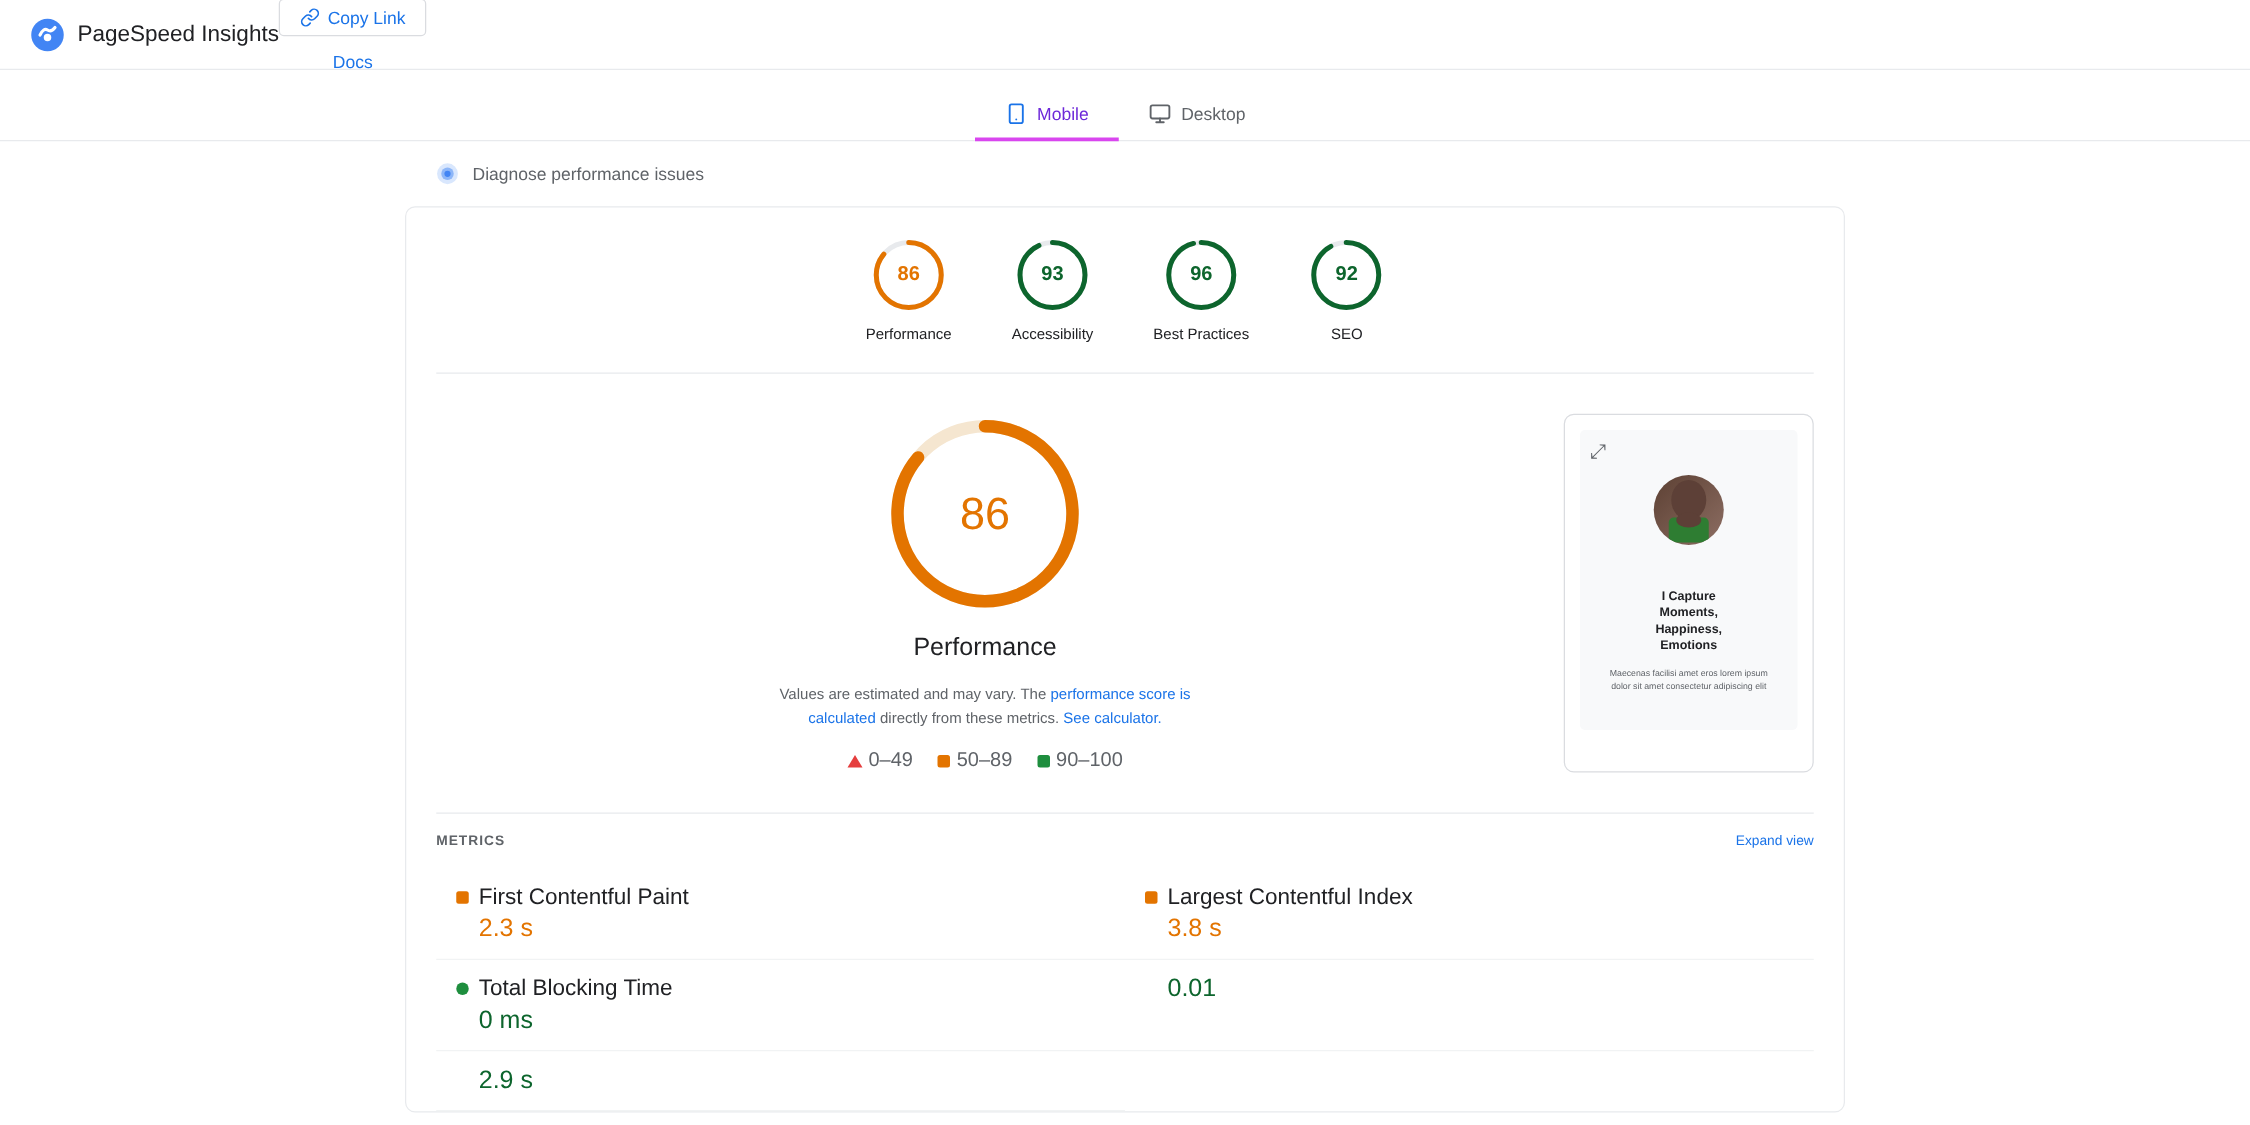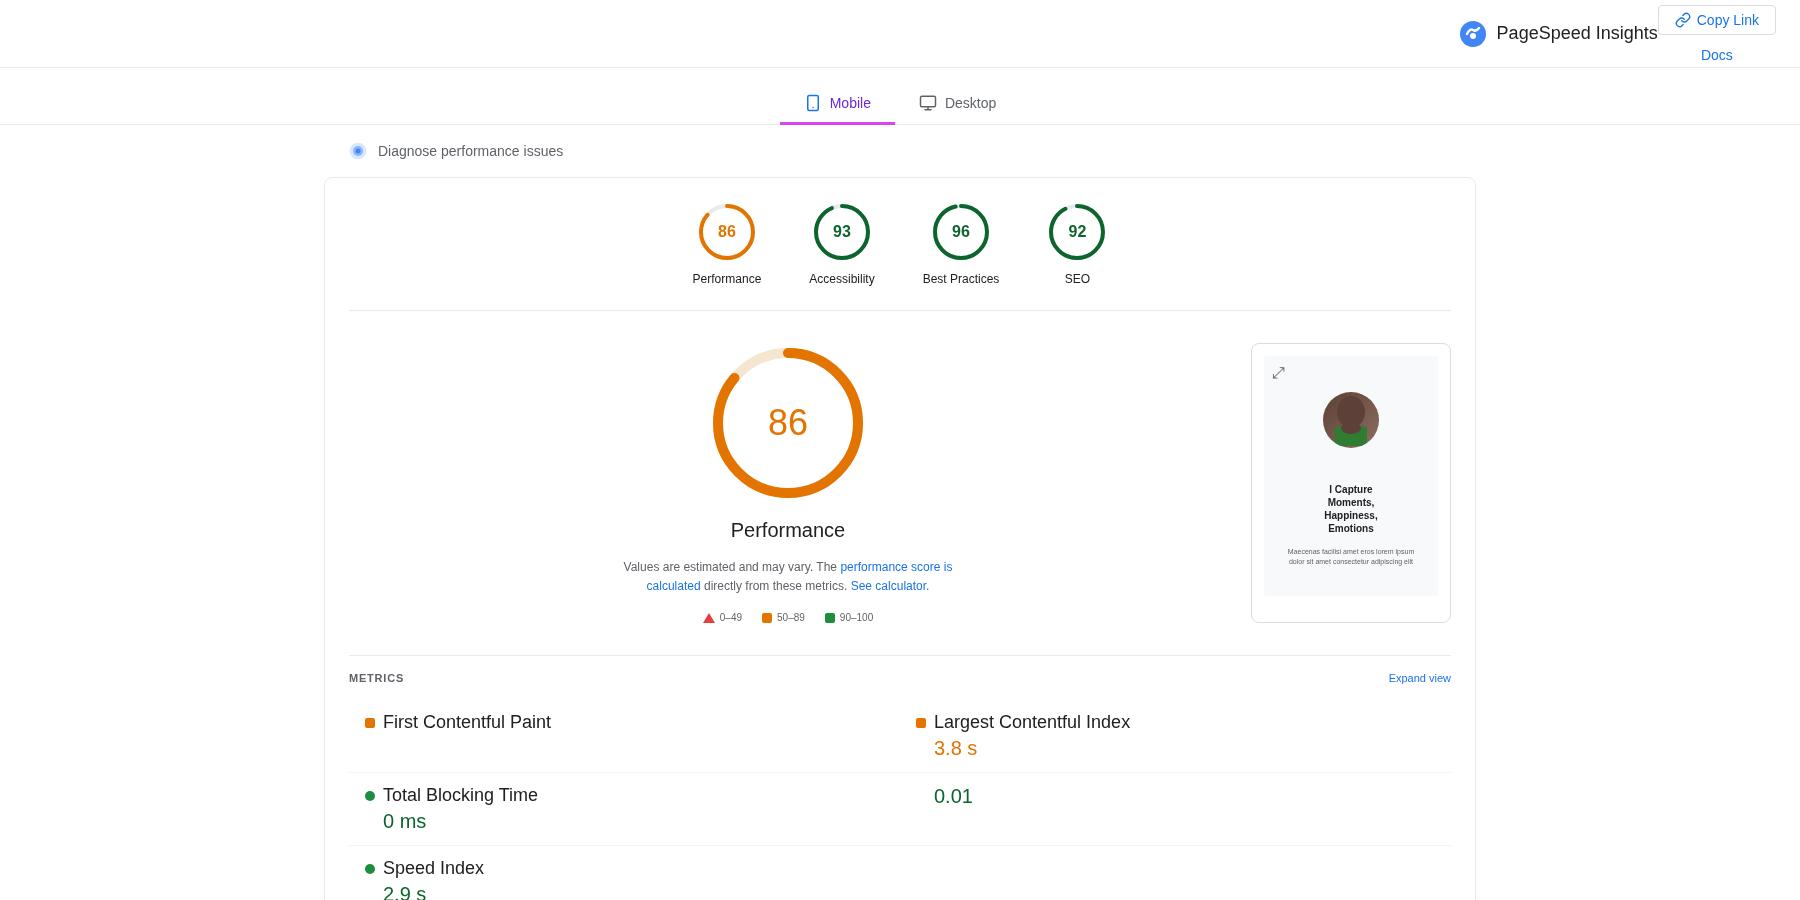--- a/index.html
+++ b/index.html
@@ -8,23 +8,23 @@
       background: #fff;
       color: #202124;
       font-size: 14px;
       min-height: 900px;
     }
 
     
     .header {
       display: flex;
       align-items: center;
-      justify-content: flex-end;
+      justify-content: flex-start;
       padding: 0 24px;
-      height: 68px;
+      height: 56px;
       border-bottom: 1px solid #e8eaed;
       position: relative;
     }
     .header-left {
       display: flex;
       align-items: center;
       gap: 10px;
     }
     .logo-icon {
       width: 28px;
@@ -198,21 +198,21 @@
       max-width: 380px;
       line-height: 1.6;
     }
     .perf-description a {
       color: #1a73e8;
       text-decoration: none;
     }
     .score-legend {
       display: flex;
       gap: 20px;
-      font-size: 10px;
+      font-size: 16px;
       color: #5f6368;
       align-items: center;
     }
     .legend-item {
       display: flex;
       align-items: center;
       gap: 5px;
     }
     .legend-dot {
       width: 10px;
@@ -505,20 +505,21 @@
         <span class="metrics-title">METRICS</span>
         <span class="expand-view">Expand view</span>
       </div>
       <div class="metrics-grid">
 
         <div class="metric-item">
           <div class="metric-header">
             <div class="metric-dot" style="background:#e37400; border-radius:2px;"></div>
             <span class="metric-name">First Contentful Paint</span>
           </div>
+          <div class="metric-value orange">2.3 s</div>
         </div>
 
         <div class="metric-item">
           <div class="metric-header">
             <div class="metric-dot" style="background:#e37400; border-radius:2px;"></div>
             <span class="metric-name">Largest Contentful Index</span>
           </div>
           <div class="metric-value orange">3.8 s</div>
         </div>
 
@@ -528,24 +529,20 @@
             <span class="metric-name">Total Blocking Time</span>
           </div>
           <div class="metric-value green">0 ms</div>
         </div>
 
         <div class="metric-item">
           <div class="metric-value green">0.01</div>
         </div>
 
         <div class="metric-item">
-          <div class="metric-header">
-            <div class="metric-dot" style="background:#1e8e3e;"></div>
-            <span class="metric-name">Speed Index</span>
-          </div>
           <div class="metric-value green">2.9 s</div>
         </div>
 
       </div>
     </div>
 
   </div>
 
 </div>
 

